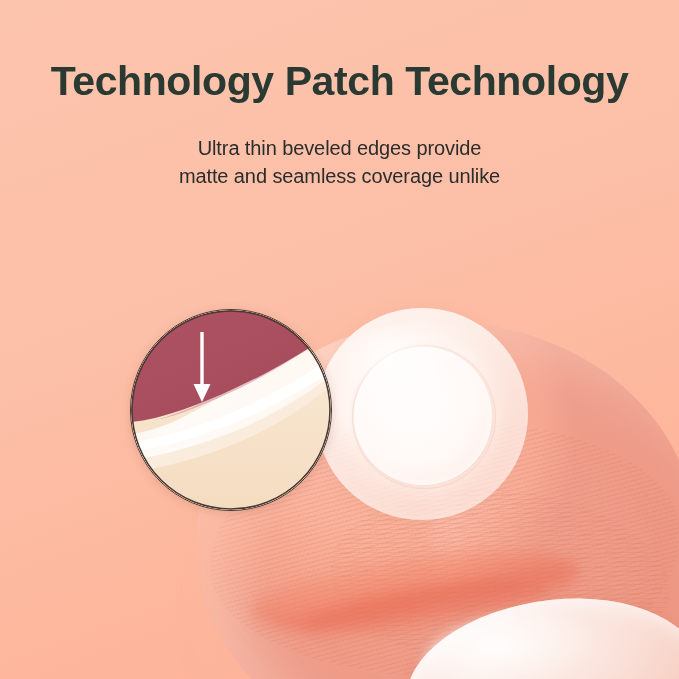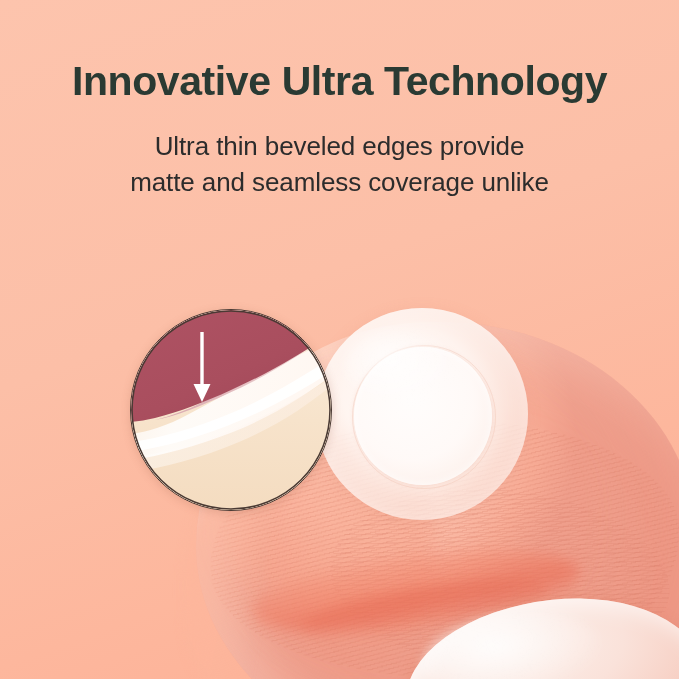--- a/index.html
+++ b/index.html
@@ -36,24 +36,24 @@
     padding-top: 58px;
     font-family: "Liberation Sans", sans-serif;
     font-size: 41px;
     font-weight: 700;
     letter-spacing: -0.4px;
     line-height: 1.16;
     color: #2a3a33;
   }
 
   .subhead {
-    margin: 0;
+    margin: 6px;
     padding-top: 22px;
     font-family: "Liberation Sans", sans-serif;
-    font-size: 26px;
+    font-size: 20px;
     font-weight: 400;
     line-height: 1.42;
     letter-spacing: -0.1px;
     color: #2c2c2c;
   }
   .subhead .sub-line { display: block; }
 
   
   .finger-wrap {
     position: absolute;
@@ -349,20 +349,20 @@
           <line x1="71" y1="22" x2="71" y2="78" stroke="#FFFFFF" stroke-width="3.4" stroke-linecap="butt"></line>
           <polygon points="62.5,74 79.5,74 71,92" fill="#FFFFFF"></polygon>
         </g>
       </g>
 
       <circle cx="100" cy="100" r="99" fill="none" stroke="#4A3A34" stroke-width="1.6"></circle>
     </svg>
   </div>
 
   <div class="text-block">
-    <h1 class="headline">Innovative Ultra Technology</h1>
+    <h1 class="headline">Technology Patch Technology</h1>
     <p class="subhead">
       <span class="sub-line">Ultra thin beveled edges provide</span>
       <span class="sub-line">matte and seamless coverage unlike</span>
     </p>
   </div>
 
 </div>
 
 </body></html>

